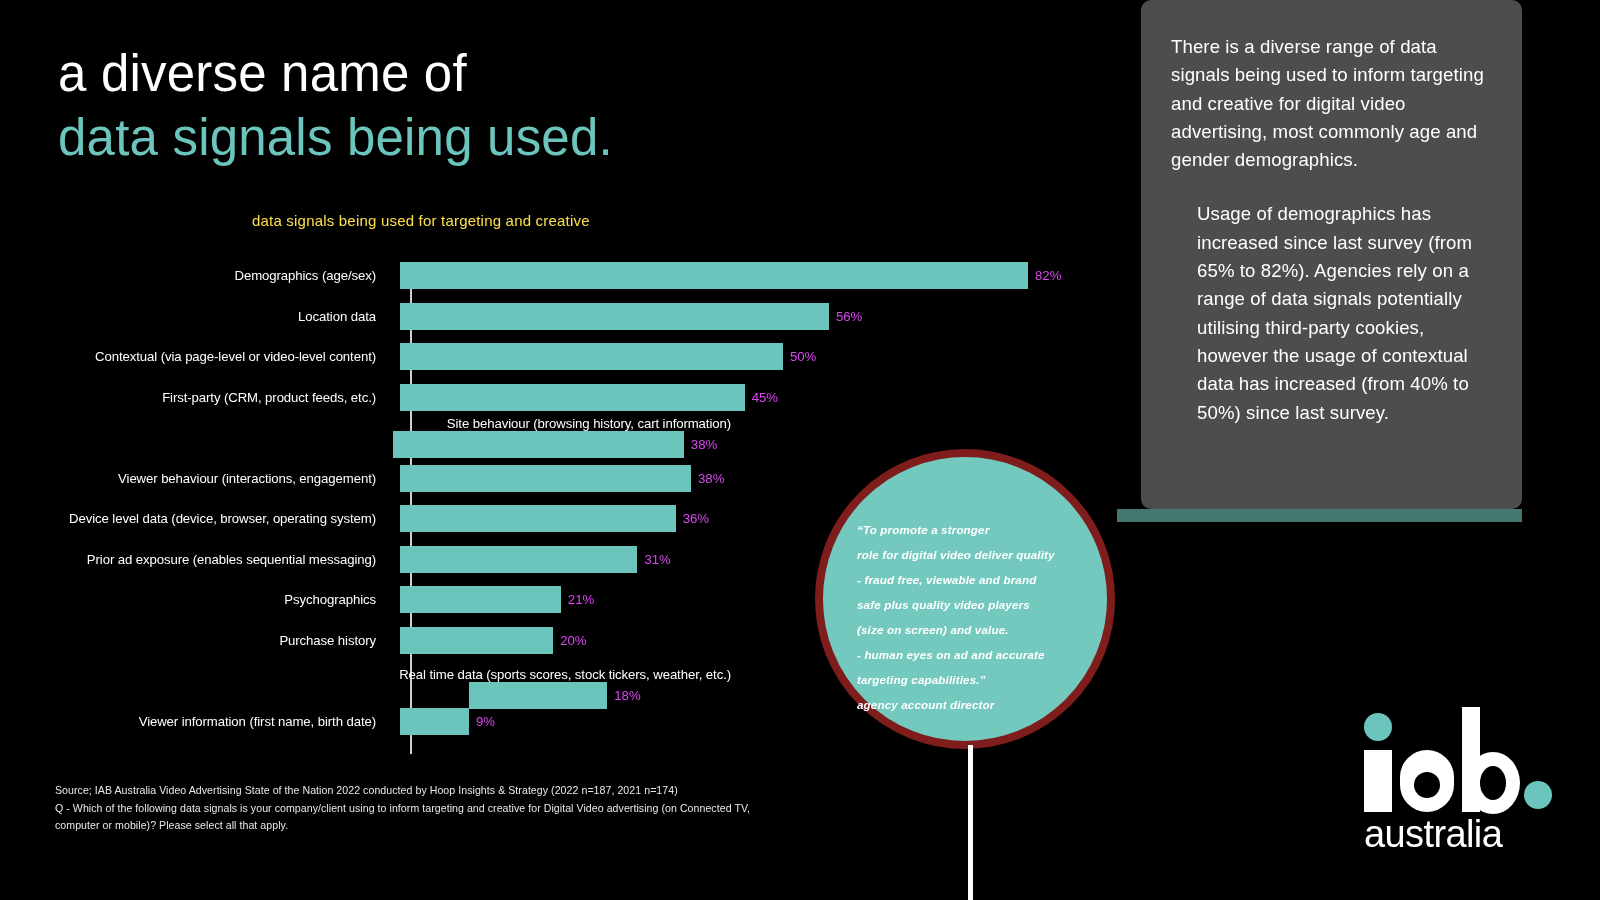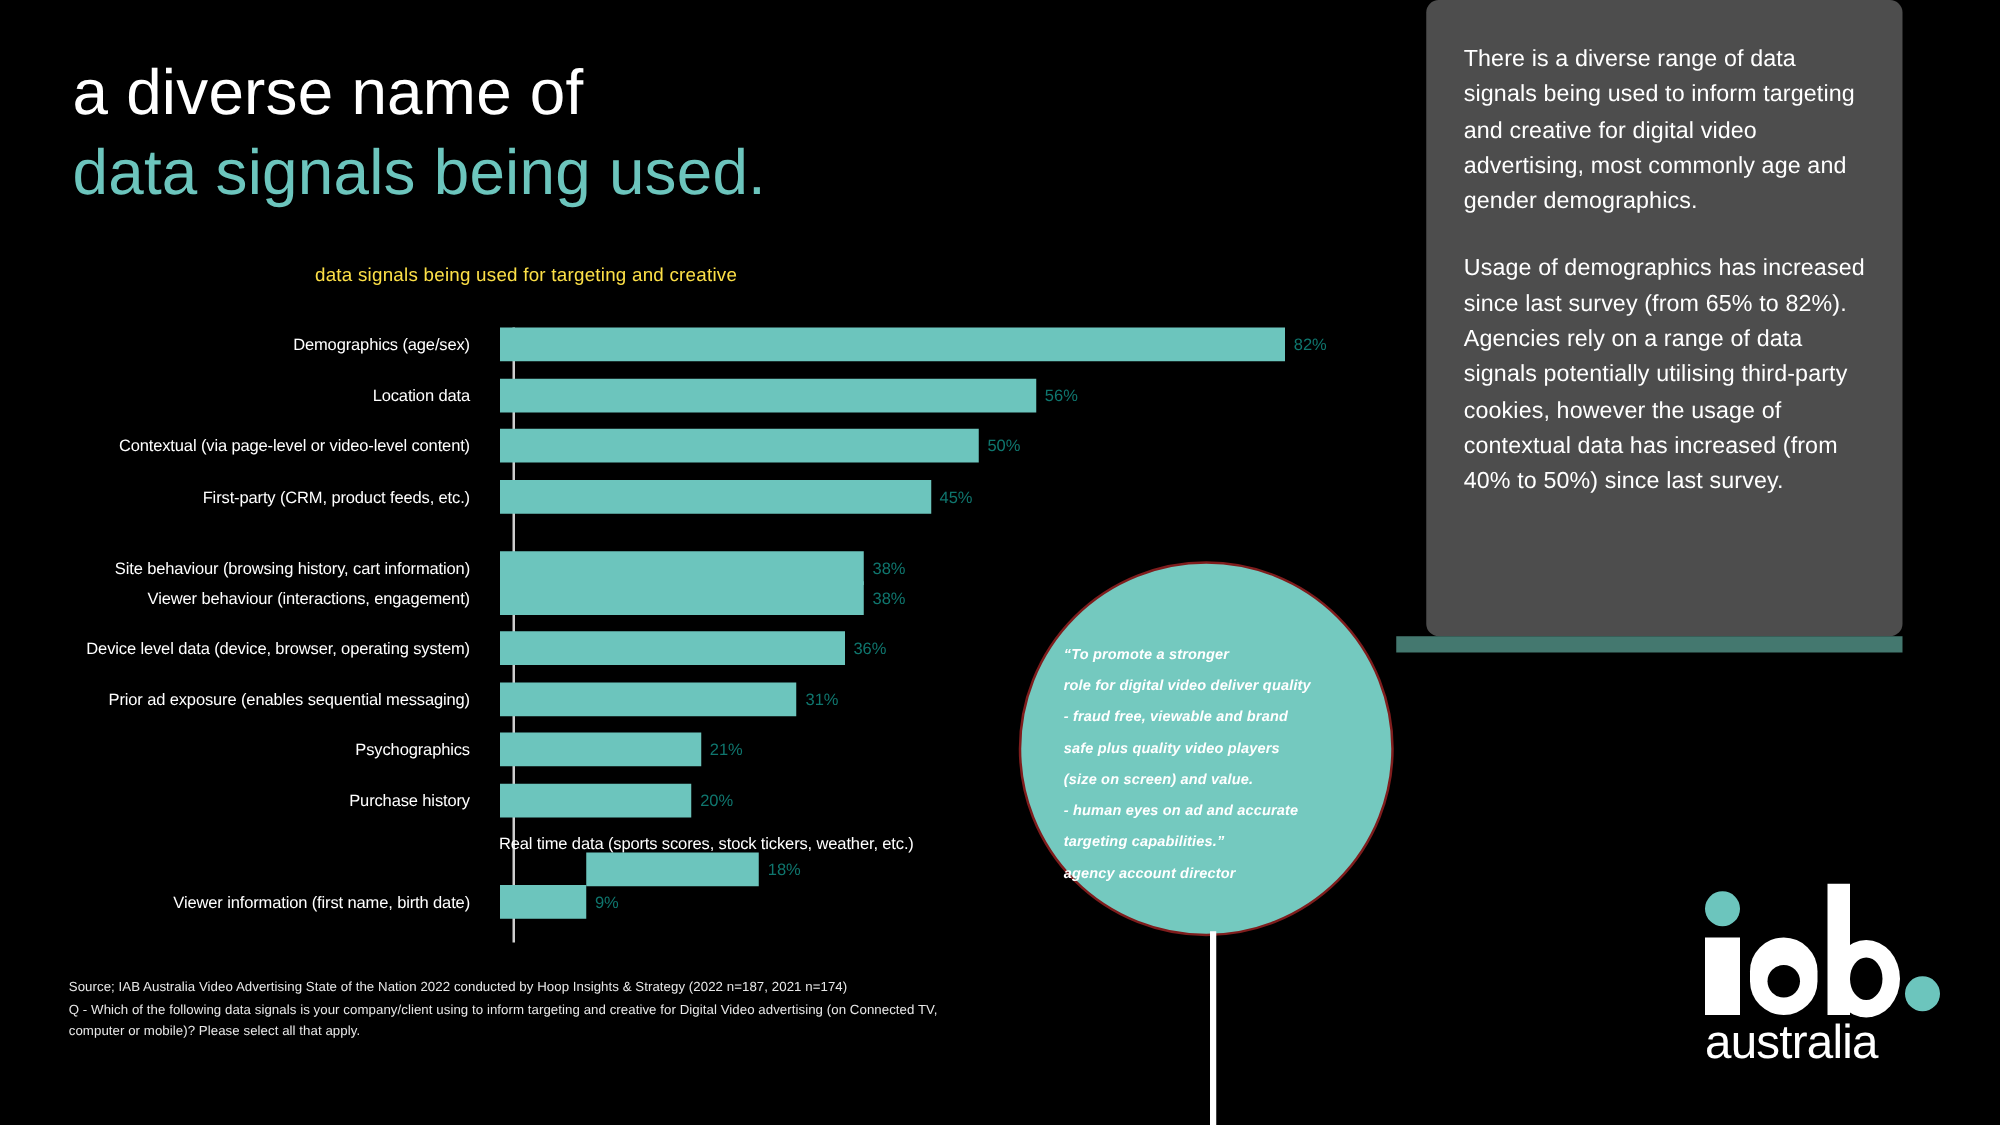--- a/index.html
+++ b/index.html
@@ -34,55 +34,55 @@
     position:absolute; left:0; width:1110px; height:27px;
     display:flex; align-items:center;
   }
   .bar-label{
     width:400px; text-align:right; padding-right:24px;
     font-size:13.2px; color:#ffffff; letter-spacing:-.1px; white-space:nowrap;
   }
   .bar-wrap{ position:relative; flex:1; height:27px; display:flex; align-items:center; }
   .bar{ height:27px; background:#6cc5bd; }
   .bar-value{
-    font-size:13.2px; color:#0f766e; margin-left:7px; white-space:nowrap;
+    font-size:13.2px; color:#d946ef; margin-left:7px; white-space:nowrap;
   }
 
   
   #footnote{
     position:absolute; left:55px; top:782px; width:800px;
     font-size:10.6px; line-height:17.5px; color:#e8e8e8; letter-spacing:.05px;
   }
   #footnote div{ white-space:nowrap; }
 
   
   #bubble{
     position:absolute; left:815px; top:449px; width:300px; height:300px;
-    border-radius:50%; background:#74c9bf; border:2px solid #7f1d1d;
+    border-radius:50%; background:#74c9bf; border:8px solid #7f1d1d;
   }
   #bubble-text{
     position:absolute; left:34px; top:60px; width:240px;
     font-size:11.6px; line-height:25px; font-style:italic; font-weight:bold;
     color:#ffffff; letter-spacing:.15px;
   }
   #bubble-text div{ white-space:nowrap; }
   #bubble-stem{
     position:absolute; left:968px; top:745px; width:5px; height:155px;
     background:#ffffff;
   }
 
   
   #side-panel{
     position:absolute; left:1141px; top:0px; width:381px; height:509px;
     background:#4d4d4d; padding:33px 30px 0 30px;border-radius:10px;
   }
   #side-panel p{
     font-size:18.6px; line-height:28.3px; color:#ffffff; letter-spacing:.1px;
   }
-  #side-panel p.second{ margin-top:26px; }
+  #side-panel p.second{ margin-top:26px;margin-left:26px; }
   #side-strip{
     position:absolute; left:1117px; top:509px; width:405px; height:13px;
     background:#44786f;
   }
 
   
   #logo{ position:absolute; left:1358px; top:705px; width:170px; height:125px; }
   .lg-dot-i{
     position:absolute; left:6px; top:8px; width:28px; height:28px;
     border-radius:50%; background:#6cc5bd;
@@ -154,21 +154,21 @@
             <div class="bar-value">50%</div>
           </div>
         </div>
         <div class="bar-row" style="top: 121.5px;">
           <div class="bar-label">First-party (CRM, product feeds, etc.)</div>
           <div class="bar-wrap">
             <div class="bar" style="width: 344.634px; background: rgb(108, 197, 189);"></div>
             <div class="bar-value">45%</div>
           </div>
         </div>
-        <div class="bar-row" style="top: 179px;">
+        <div class="bar-row" style="top: 154px; flex-direction: column;">
           <div class="bar-label">Site behaviour (browsing history, cart information)</div>
           <div class="bar-wrap">
             <div class="bar" style="width: 291.024px; background: rgb(108, 197, 189);"></div>
             <div class="bar-value">38%</div>
           </div>
         </div>
         <div class="bar-row" style="top: 202.5px;">
           <div class="bar-label">Viewer behaviour (interactions, engagement)</div>
           <div class="bar-wrap">
             <div class="bar" style="width: 291.024px; background: rgb(108, 197, 189);"></div>

